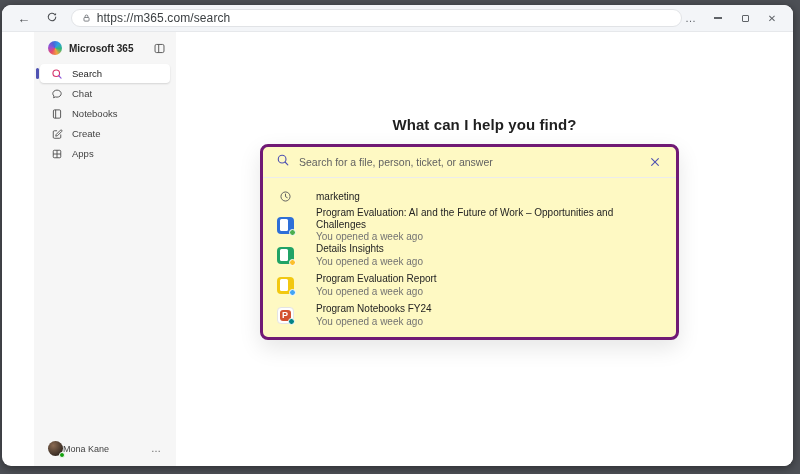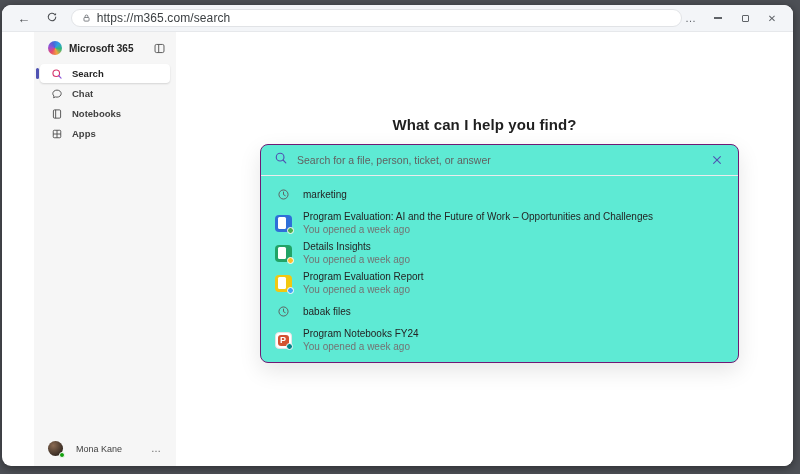--- a/index.html
+++ b/index.html
@@ -31,52 +31,52 @@
   
   .sidebar { width:142px; background:#f6f6f6; display:flex; flex-direction:column;
              padding:6px 6px 4px 6px; flex:0 0 auto; }
   .app-row { display:flex; align-items:center; gap:7px; padding:3px 4px 9px 8px; }
   .m365-logo { width:14px; height:14px; border-radius:50%; flex:0 0 auto;
                background:conic-gradient(from 220deg,#e8486d,#9a4fd3,#4a64d8,#2e9fe6,#31b87a,#f1a43c,#e8486d); }
   .app-title { font-size:10px; font-weight:bold; color:#242424; }
   .pane-toggle { margin-left:auto; display:flex; }
 
   .nav-item { height:19px; display:flex; align-items:center; gap:8px; padding:0 6px 0 10px;
-              border-radius:4px; font-size:9.5px; color:#424242; position:relative; margin:0 0 1px 0;font-weight:bold; }
+              border-radius:4px; font-size:9.5px; color:#424242; position:relative; margin:0 0 1px 0; }
   .nav-item.selected { background:#fff; box-shadow:0 1px 2px rgba(0,0,0,.14); color:#242424; }
   .nav-item.selected::before { content:""; position:absolute; left:-4px; top:4px;
               width:2.5px; height:11px; border-radius:2px; background:#4f52b2; }
   .nav-icon { width:14px; display:flex; justify-content:center; flex:0 0 auto; }
 
   .side-spacer { flex:1; }
-  .user-row { display:flex; align-items:center; gap:13px; padding:5px 8px 6px 8px;text-align:center; }
+  .user-row { display:flex; align-items:center; gap:0; padding:5px 8px 6px 8px;text-align:center; }
   .avatar { width:15px; height:15px; border-radius:50%; position:relative; flex:0 0 auto;
             background:radial-gradient(circle at 35% 30%, #8a6a52, #3a2d24 70%); }
   .presence { position:absolute; right:-2px; bottom:-2px; width:6.5px; height:6.5px;
               border-radius:50%; background:#13a10e; border:1.3px solid #f6f6f6; }
   .user-name { font-size:9px; color:#424242; }
   .user-more { margin-left:auto; color:#616161; font-size:10px; letter-spacing:1px; }
 
   
   .main { flex:1; position:relative; background:#fff; }
   .heading { position:absolute; top:84px; left:0; right:0; text-align:center;
              font-size:15px; font-weight:bold; color:#1f1f1f; letter-spacing:.1px; }
 
-  .search-panel { position:absolute; left:84px; top:112px; width:479px;
-                  background:#5eead4; border:1px solid #701a75; border-radius:8px;
+  .search-panel { position:absolute; left:84px; top:112px; width:419px;
+                  background:#fef9c3; border:3px solid #701a75; border-radius:8px;
                   box-shadow:0 8px 22px rgba(0,0,0,.10); overflow:hidden; }
   .search-row { height:30px; display:flex; align-items:center; gap:9px; padding:0 13px; }
   .search-input { flex:1; border:none; outline:none; font-size:10.5px; color:#242424;
                   font-family:"Liberation Sans", sans-serif; background:transparent; }
   .search-input::placeholder { color:#616161; }
   .clear-btn { display:flex; align-items:center; justify-content:center; width:16px; height:16px; }
   .panel-divider { height:1px; background:#ececec; }
 
   .suggestion-list { padding:5px 0 7px 0; }
-  .sug-row { display:flex; align-items:center; gap:11px; padding:0 13px; }
+  .sug-row { display:flex; align-items:center; gap:22px; padding:0 13px; }
   .sug-row.query { height:27px; }
   .sug-row.file { height:30px; }
   .sug-icon-wrap { width:18px; display:flex; justify-content:center; flex:0 0 auto; }
   .sug-label { font-size:10px; color:#242424; }
   .sug-text { display:flex; flex-direction:column; justify-content:flex-start; line-height:1.15; }
   .sug-title { font-size:10px; color:#242424; }
   .sug-meta { font-size:10px; color:#737373; margin-top:1px; }
 
   .ftile { width:17px; height:17px; border-radius:4px; position:relative; flex:0 0 auto; }
   .ftile .page { position:absolute; left:3px; top:2.5px; width:8.5px; height:11.5px;
@@ -165,20 +165,29 @@
       <div class="nav-item">
         <span class="nav-icon">
           <svg width="12" height="12" viewBox="0 0 16 16">
               <rect x="3.2" y="2.5" width="9.6" height="11" rx="1.5" fill="none" stroke="#4c4c4c" stroke-width="1.2"></rect>
               <line x1="6.2" y1="2.5" x2="6.2" y2="13.5" stroke="#4c4c4c" stroke-width="1.2"></line>
             </svg>
         </span>
         <span>Notebooks</span>
       </div>
 
+      <div class="nav-item">
+        <span class="nav-icon">
+          <svg width="12" height="12" viewBox="0 0 16 16">
+              <path d="M13 9.2v3.1a1.4 1.4 0 0 1-1.4 1.4H4.4A1.4 1.4 0 0 1 3 12.3V5.1a1.4 1.4 0 0 1 1.4-1.4h3.2" fill="none" stroke="#4c4c4c" stroke-width="1.2" stroke-linecap="round"></path>
+              <path d="M12.6 2.9a1.2 1.2 0 0 1 1.7 1.7L8.6 10.3l-2.3.6.6-2.3z" fill="none" stroke="#4c4c4c" stroke-width="1.2" stroke-linejoin="round"></path>
+            </svg>
+        </span>
+        <span>Create</span>
+      </div>
 
       <div class="nav-item">
         <span class="nav-icon">
           <svg width="12" height="12" viewBox="0 0 16 16">
               <rect x="3" y="3" width="10" height="10" rx="1.3" fill="none" stroke="#4c4c4c" stroke-width="1.2"></rect>
               <line x1="8" y1="3" x2="8" y2="13" stroke="#4c4c4c" stroke-width="1.2"></line>
               <line x1="3" y1="8" x2="13" y2="8" stroke="#4c4c4c" stroke-width="1.2"></line>
             </svg>
         </span>
         <span>Apps</span>
@@ -261,29 +270,20 @@
                 <span class="page"></span>
                 <span class="fbadge" style="background:#42a5f5"></span>
               </span>
             </span>
             <span class="sug-text">
               <span class="sug-title">Program Evaluation Report</span>
               <span class="sug-meta">You opened a week ago</span>
             </span>
           </div>
 
-          <div class="sug-row query">
-            <span class="sug-icon-wrap">
-              <svg width="13" height="13" viewBox="0 0 16 16">
-                  <circle cx="8" cy="8" r="5.6" fill="none" stroke="#5f5f5f" stroke-width="1.2"></circle>
-                  <path d="M8 5v3.2l2.1 1.2" fill="none" stroke="#5f5f5f" stroke-width="1.2" stroke-linecap="round"></path>
-                </svg>
-            </span>
-            <span class="sug-label">babak files</span>
-          </div>
 
           <div class="sug-row file">
             <span class="sug-icon-wrap">
               <span class="ftile ppt">
                 <span class="ppt-logo">P</span>
                 <span class="fbadge" style="background:#038387"></span>
               </span>
             </span>
             <span class="sug-text">
               <span class="sug-title">Program Notebooks FY24</span>

